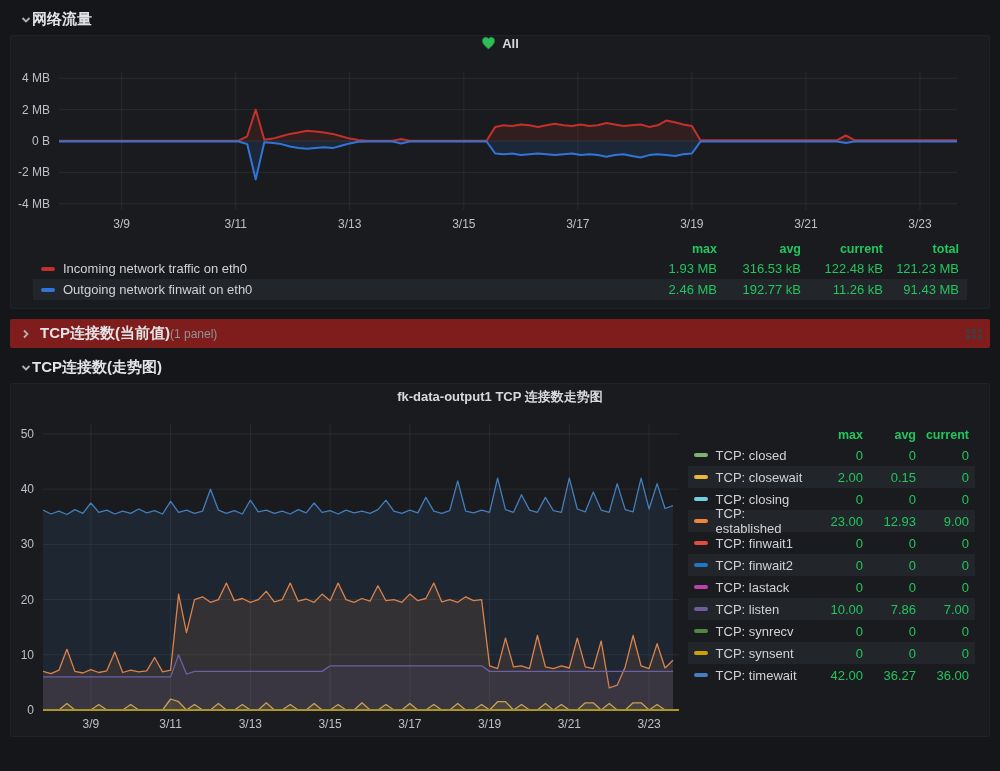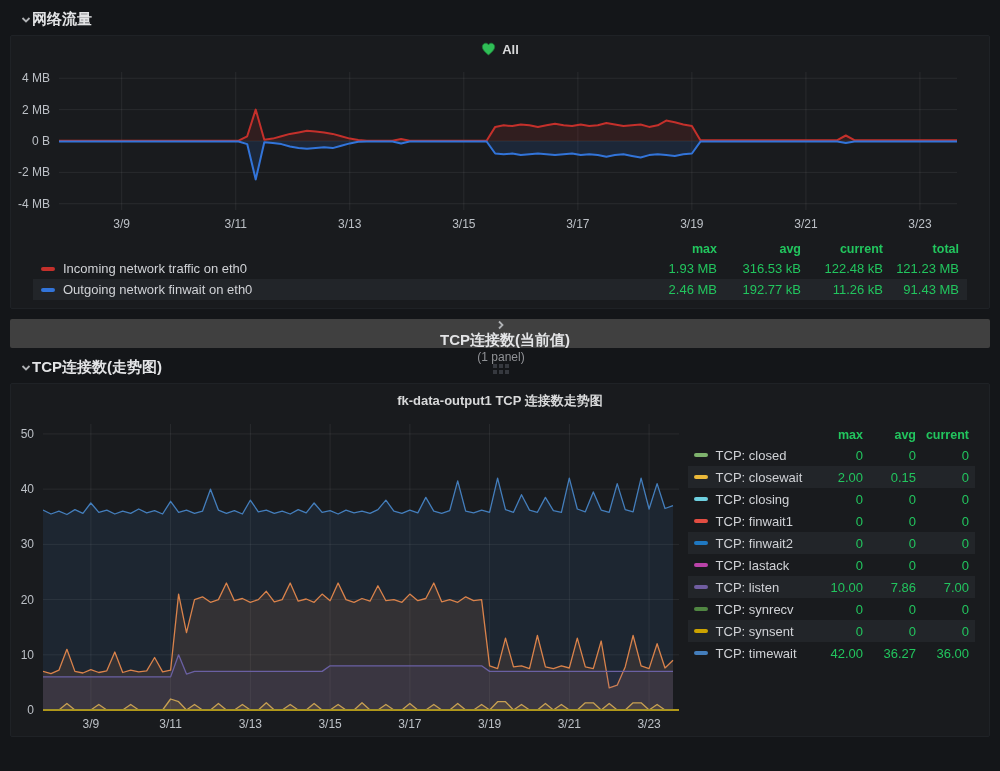--- a/index.html
+++ b/index.html
@@ -2,24 +2,24 @@
 <html><head>
 <meta charset="utf-8">
 <style>
   html,body{margin:0;padding:0;background:#141619;width:1000px;height:771px;
     font-family:"Liberation Sans","DejaVu Sans",sans-serif;color:#d8d9da;overflow:hidden;}
   .dash{position:relative;width:1000px;height:771px;}
   .row-header{display:flex;align-items:center;gap:0;padding:10px 0 6px 20px;cursor:pointer;}
   .row-header .row-title{font-size:15px;font-weight:700;color:#e3e4e6;}
   .chev{width:12px;height:12px;flex:0 0 auto;}
   .panel{background:#191b1e;margin:0 10px;border:1px solid #1f2226;border-radius:2px;position:relative;}
-  .panel-title{display:flex;align-items:center;justify-content:center;gap:6px;height:26px;
+  .panel-title{display:flex;align-items:flex-start;justify-content:center;gap:6px;height:26px;
     font-size:13px;font-weight:700;color:#d8d9da;cursor:pointer;}
-  .collapsed-row{display:flex;align-items:center;background:#404040;margin:10px 10px 0 10px;height:29px;
-    border-radius:2px;padding:0 8px 0 10px;cursor:pointer;flex-direction:column;}
+  .collapsed-row{display:flex;align-items:center;background:#7f1d1d;margin:10px 10px 0 10px;height:29px;
+    border-radius:2px;padding:0 8px 0 10px;cursor:pointer;}
   .collapsed-row .row-title{font-size:15px;font-weight:700;color:#e3e4e6;margin-left:8px;}
   .collapsed-row .hint{font-size:12px;color:#909296;}
   .spacer{flex:1;}
   svg text{font-family:"Liberation Sans","DejaVu Sans",sans-serif;}
   
   .legend{font-size:13px;}
   .legend .lrow{display:flex;align-items:center;}
   .legend .lrow.stripe{background:#222529;}
   .legend .lhead{color:#33b5e5;font-weight:700;font-size:12.5px;}
   .legend .lbl{display:flex;align-items:center;gap:8px;flex:1;min-width:0;cursor:pointer;color:#d0d2d6;}
@@ -245,20 +245,29 @@
           </div>
           <div class="lrow">
             <span class="lbl">
               <span class="swatch" style="background: rgb(110, 208, 224);"></span>
               <span>TCP: closing</span>
             </span>
             <span class="cell c-max">0</span>
             <span class="cell c-avg">0</span>
             <span class="cell c-cur">0</span>
           </div>
+          <div class="lrow stripe">
+            <span class="lbl">
+              <span class="swatch" style="background: rgb(239, 132, 60);"></span>
+              <span>TCP: established</span>
+            </span>
+            <span class="cell c-max">23.00</span>
+            <span class="cell c-avg">12.93</span>
+            <span class="cell c-cur">9.00</span>
+          </div>
           <div class="lrow">
             <span class="lbl">
               <span class="swatch" style="background: rgb(226, 77, 66);"></span>
               <span>TCP: finwait1</span>
             </span>
             <span class="cell c-max">0</span>
             <span class="cell c-avg">0</span>
             <span class="cell c-cur">0</span>
           </div>
           <div class="lrow stripe">

